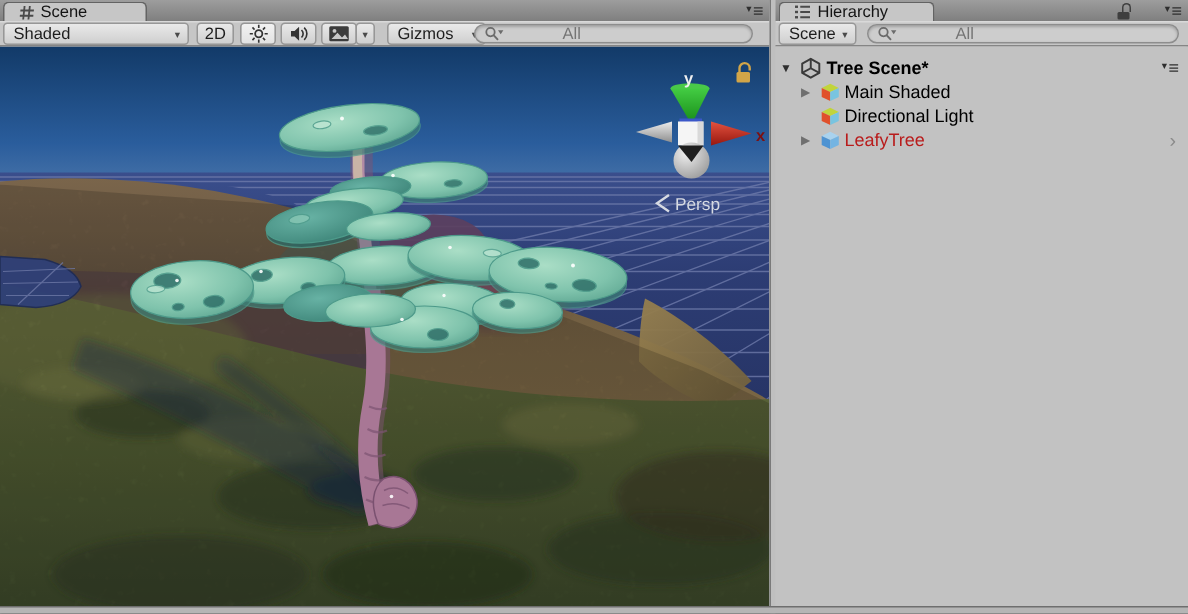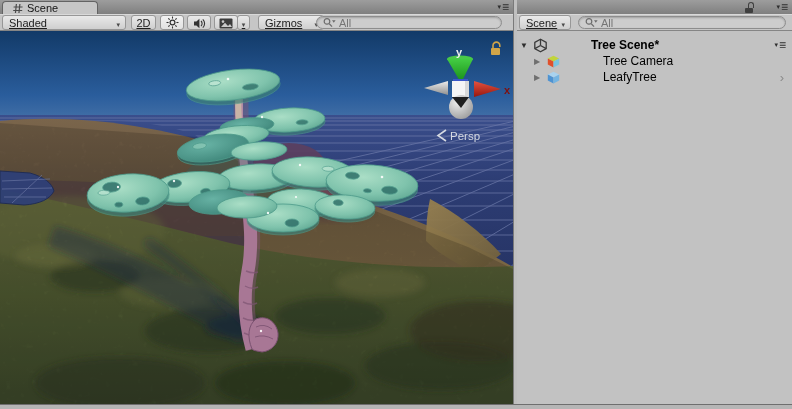--- a/index.html
+++ b/index.html
@@ -26,49 +26,49 @@
   .panelmenu .c { font-size:7px; line-height:10px; }
   .panelmenu .m { font-size:12px; font-weight:bold; line-height:10px; }
 
   
   .toolbar { position:absolute; left:0; top:14px; right:0; height:17px;
     background:#c6c6c6; border-bottom:1px solid #858585;
     box-shadow: inset 0 1px 0 #d9d9d9; }
   .btn { position:absolute; top:1px; height:15px;
     background:linear-gradient(#e9e9e9,#cfcfcf); border:1px solid #979797;
     border-radius:3px; font-size:11px; color:#1d1d1d;
-    display:flex; align-items:flex-end; justify-content:center; cursor:pointer;text-decoration:underline; }
+    display:flex; align-items:center; justify-content:center; cursor:pointer; }
   .btn.active { background:linear-gradient(#f2f2f2,#e2e2e2); }
   .btn .caret { font-size:7px; color:#4a4a4a; margin-left:4px; }
   .ddown { justify-content:flex-start; padding:0 6px; }
   .ddown .caret { position:absolute; right:5px; }
   .search { position:absolute; top:2px; height:13px; border-radius:7px;
     background:#cdcdcd; border:1px solid #8d8d8d;
     box-shadow: inset 0 1px 2px rgba(0,0,0,.22);
     display:flex; align-items:center; padding:0 6px; gap:3px; cursor:text; }
-  .search-text { font-size:11px; color:#757575; }
+  .search-text { font-size:11px; color:#757575;margin-left:36px; }
 
   
   .viewport { position:absolute; left:0; top:31px; width:513px; height:373px; cursor:crosshair; }
   .bottomstrip { position:absolute; left:0; top:404px; width:792px; height:5px;
     background:#b5b5b5; border-top:1px solid #6e6e6e; }
 
   
   .hier-content { position:absolute; left:0; top:31px; width:275px; height:373px;
     background:#c2c2c2; padding-top:6px; }
   .hrow { position:relative; height:16px; display:flex; align-items:center;
     font-size:12px; color:#000; cursor:pointer; }
   .hrow .expander { position:absolute; left:17px; width:10px; font-size:8px; color:#6f6f6f; }
   .hrow .objicon { position:absolute; left:30px; width:13px; height:13px; }
-  .hrow .hlabel { position:absolute; left:46px;margin-left:40px; }
+  .hrow .hlabel { position:absolute; left:46px; }
   .hrow.rootrow .expander { left:3px; color:#2e2e2e; }
   .hrow.rootrow .objicon { left:16px; width:15px; height:15px; }
   .hrow.rootrow .hlabel { left:34px; font-weight:bold; }
   .hrow .rowchevron { position:absolute; right:8px; font-size:13px; color:#8b8b8b; }
-  .prefab-label { color:#000000; }
+  .prefab-label { color:#b91c1c; }
 
   .lockicon { position:absolute; width:11px; height:11px; cursor:pointer; }
   .lockicon .shackle { position:absolute; left:3px; top:0; width:6px; height:6px;
     border:1.5px solid #3f3f3f; border-bottom:none; border-radius:3px 3px 0 0; }
   .lockicon .lockbody { position:absolute; left:0; bottom:0; width:8px; height:5px;
     background:#3f3f3f; border-radius:1px; }
 
   svg text { font-family:"Liberation Sans", sans-serif; }
 </style>
 </head>
@@ -428,20 +428,33 @@
           <text x="450" y="109" font-size="11.5" fill="#d6dae2">Persp</text>
         </g>
       </svg>
     </div>
   </div>
 
   <div class="splitter"></div>
 
   <div class="panel panel-hier">
     <div class="tabbar">
+      <div class="tab" style="left:2px; width:104px;">
+        <svg width="12" height="10" viewBox="0 0 12 10">
+          <g stroke="#4a4a4a" stroke-width="1.3">
+            <line x1="4.5" y1="1.5" x2="11" y2="1.5"></line>
+              <line x1="4.5" y1="5" x2="11" y2="5"></line>
+              <line x1="4.5" y1="8.5" x2="11" y2="8.5"></line>
+          </g>
+          <rect x="1" y="0.7" width="2" height="1.6" fill="#4a4a4a"></rect>
+          <rect x="1" y="4.2" width="2" height="1.6" fill="#4a4a4a"></rect>
+          <rect x="1" y="7.7" width="2" height="1.6" fill="#4a4a4a"></rect>
+        </svg>
+        <span>Hierarchy</span>
+      </div>
       <span class="lockicon" style="right:36px; top:2px;">
         <span class="shackle"></span>
           <span class="lockbody"></span>
       </span>
       <div class="panelmenu" style="right:4px;">
         <span class="c">▾</span>
           <span class="m">≡</span>
       </div>
     </div>
 
@@ -479,23 +492,32 @@
         </div>
       </div>
 
       <div class="hrow">
         <span class="expander">▶</span>
         <svg class="objicon" viewBox="0 0 13 13">
           <polygon points="6.5,0.8 12.2,3.6 6.5,6.4 0.8,3.6" fill="#c1d43b"></polygon>
           <polygon points="0.8,3.6 6.5,6.4 6.5,12.4 0.8,9.6" fill="#e0502b"></polygon>
           <polygon points="12.2,3.6 6.5,6.4 6.5,12.4 12.2,9.6" fill="#79c4e0"></polygon>
         </svg>
-        <span class="hlabel">Tree Camera</span>
-      </div>
-
+        <span class="hlabel">Main Shaded</span>
+      </div>
+
+      <div class="hrow">
+        <span class="expander"></span>
+        <svg class="objicon" viewBox="0 0 13 13">
+          <polygon points="6.5,0.8 12.2,3.6 6.5,6.4 0.8,3.6" fill="#c1d43b"></polygon>
+          <polygon points="0.8,3.6 6.5,6.4 6.5,12.4 0.8,9.6" fill="#e0502b"></polygon>
+          <polygon points="12.2,3.6 6.5,6.4 6.5,12.4 12.2,9.6" fill="#79c4e0"></polygon>
+        </svg>
+        <span class="hlabel">Directional Light</span>
+      </div>
 
 
       <div class="hrow">
         <span class="expander">▶</span>
         <svg class="objicon" viewBox="0 0 13 13">
           <polygon points="6.5,0.8 12.2,3.6 6.5,6.4 0.8,3.6" fill="#a9d2ee"></polygon>
           <polygon points="0.8,3.6 6.5,6.4 6.5,12.4 0.8,9.6" fill="#4e93d2"></polygon>
           <polygon points="12.2,3.6 6.5,6.4 6.5,12.4 12.2,9.6" fill="#74b4e2"></polygon>
         </svg>
         <span class="hlabel prefab-label">LeafyTree</span>

